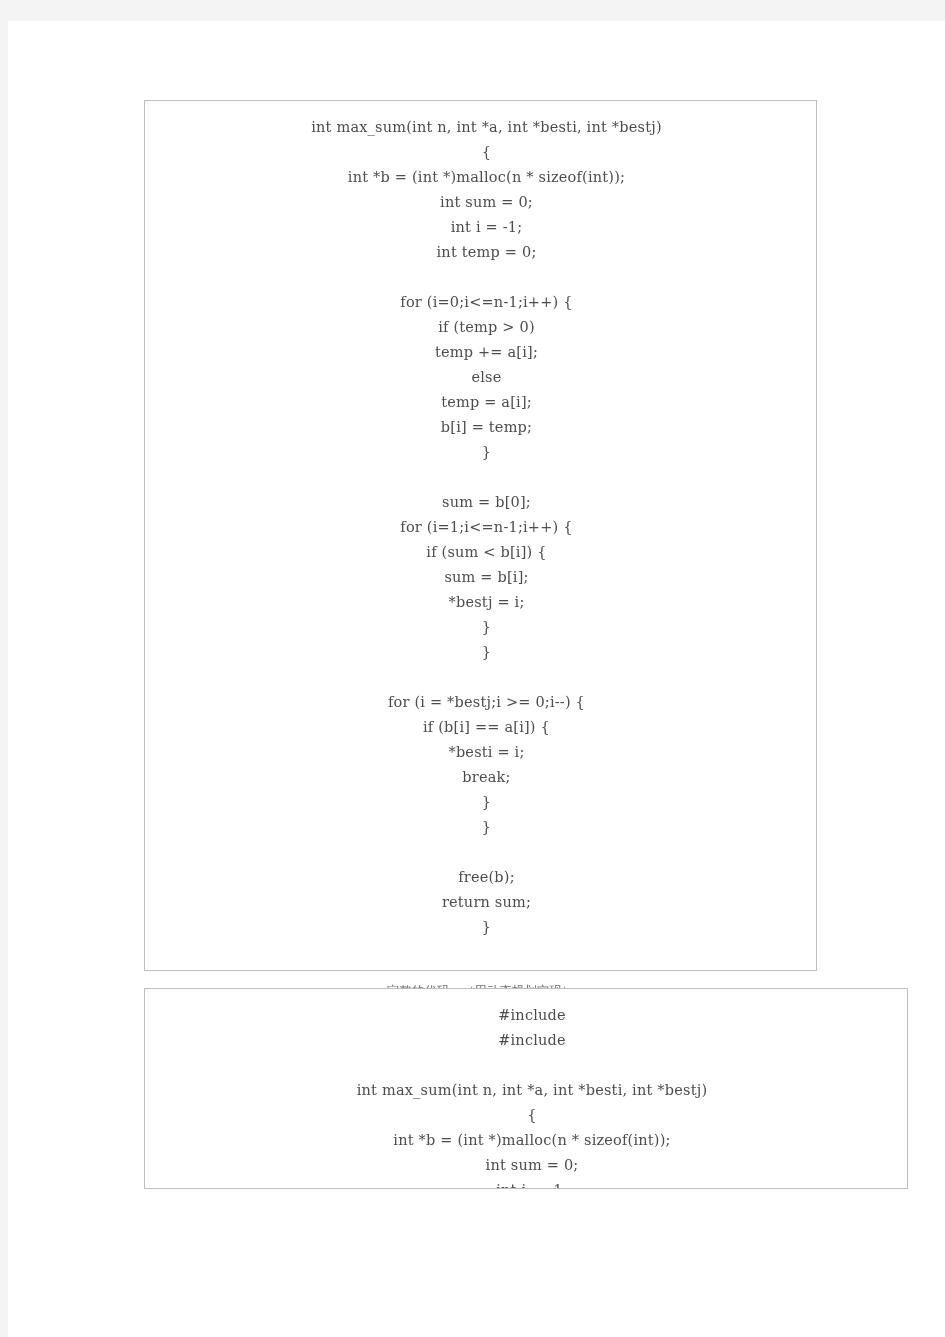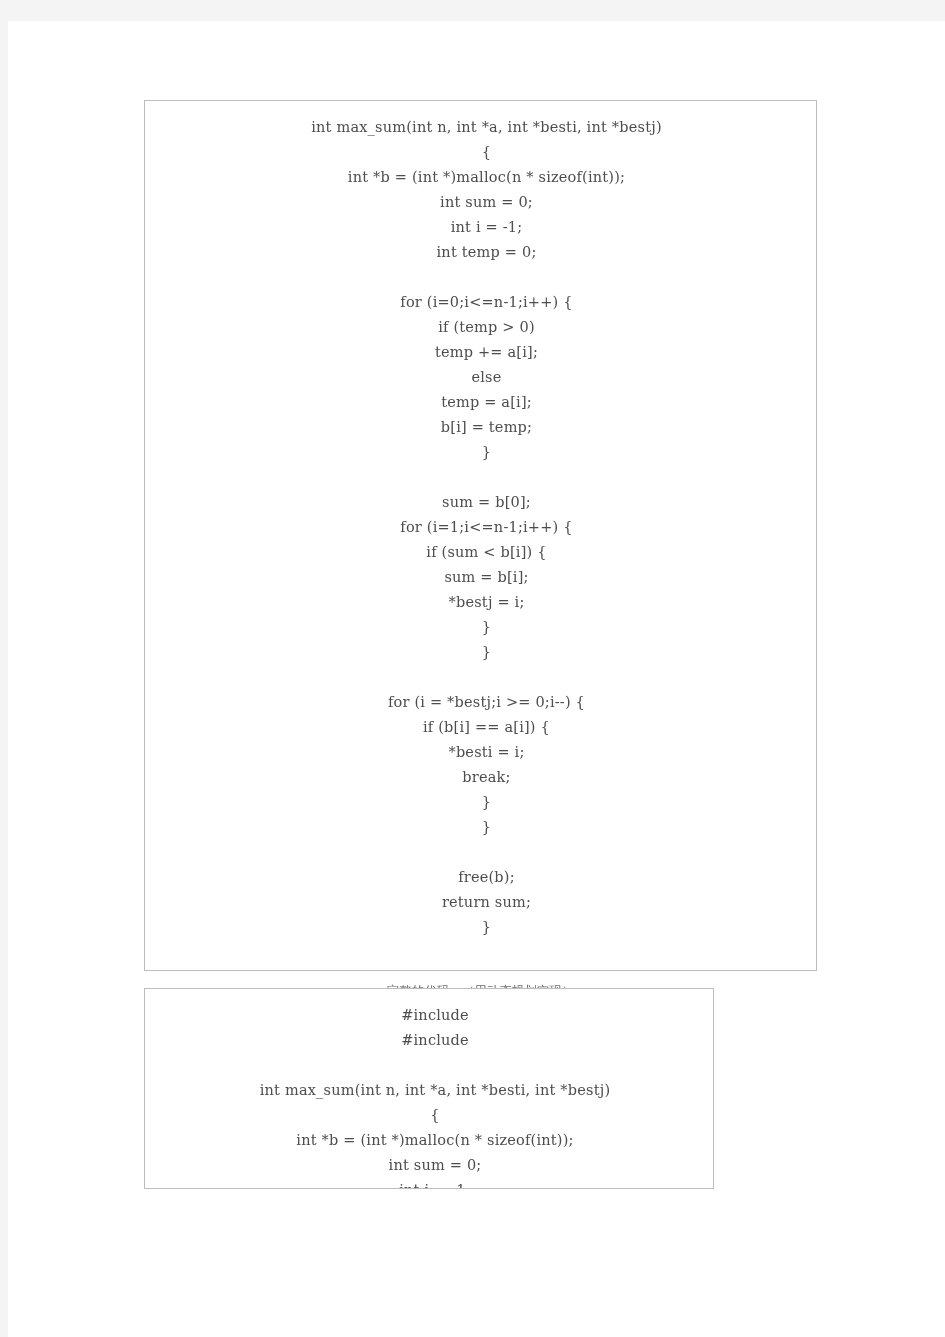--- a/index.html
+++ b/index.html
@@ -38,21 +38,21 @@
     left: 136px;
     top: 79px;
     width: 673px;
     height: 871px;
   }
 
   
   #code-box-2 {
     left: 136px;
     top: 967px;
-    width: 570px;
+    width: 764px;
     height: 201px;
   }
 
   .code-listing {
     margin: 0;
     padding: 14px 10px 10px 10px;
     text-align: center;
     font-family: "DejaVu Serif", "Liberation Serif", serif;
     font-size: 14.5px;
     line-height: 25px;

